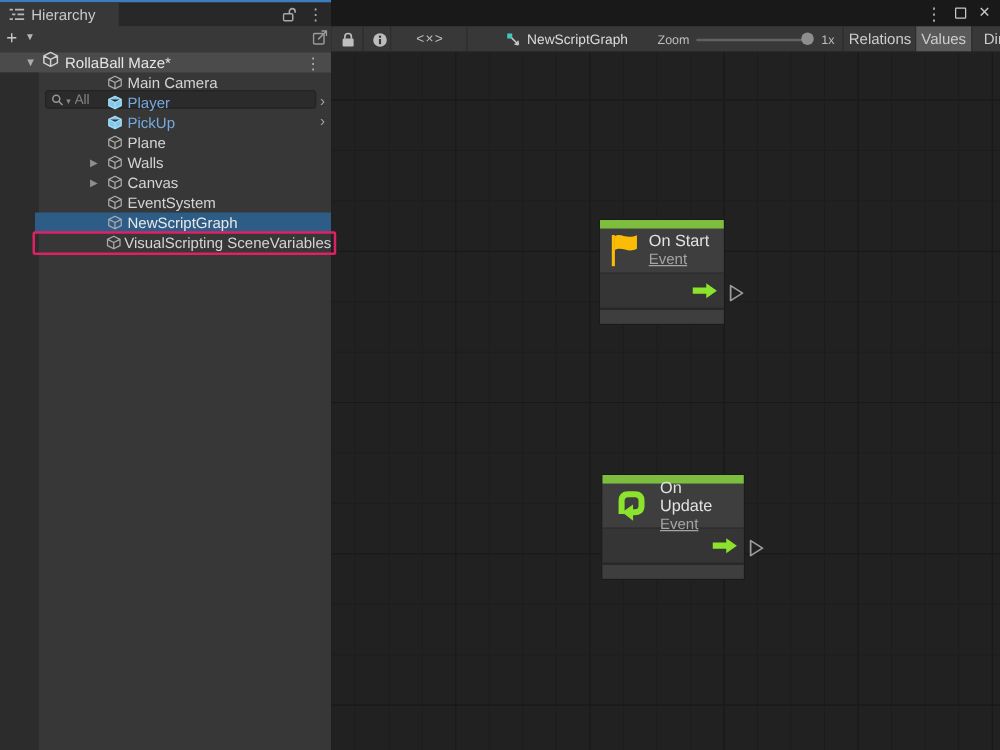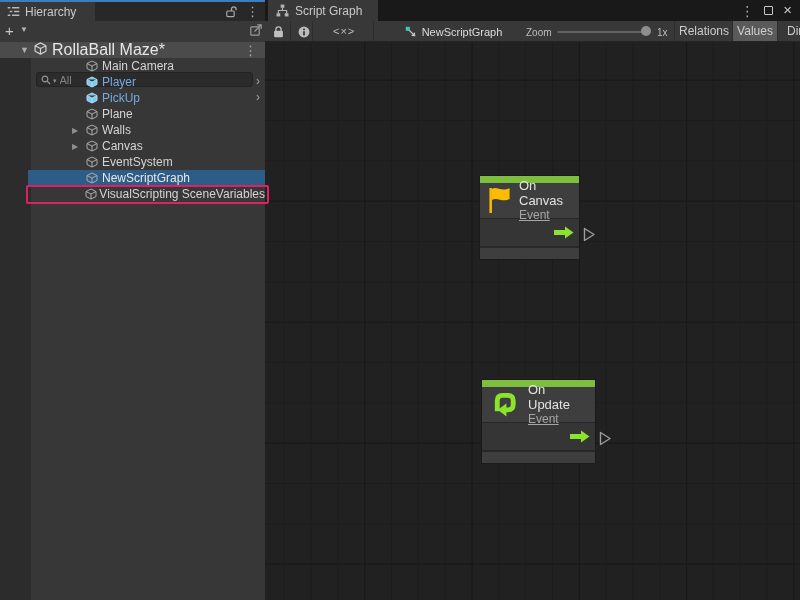--- a/index.html
+++ b/index.html
@@ -26,21 +26,21 @@
   .searchbox input { background:transparent; border:none; outline:none; color:#CFCFCF;
                      font-size:11px; width:170px; font-family:"Liberation Sans",sans-serif; }
   .searchbox input::placeholder { color:#828282; }
   .searchcaret { color:#8A8A8A; font-size:7px; margin:2px 3px 0 1px; }
   .detach { position:absolute; right:3px; top:3px; }
 
   .scenerow { position:absolute; left:0; top:42px; width:265px; height:16px; background:#4B4B4B;
               display:flex; align-items:center; padding-left:20px; }
   .scenetri { width:14px; color:#ADADAD; font-size:9px; }
   .scenelogo { width:18px; }
-  .scenename { color:#E6E6E6; font-size:16px; }
+  .scenename { color:#E6E6E6; font-size:12px; }
   .scenerow .kebab { position:absolute; right:8px; }
 
   .gutter { position:absolute; left:0; top:58px; width:31px; bottom:0; background:#2C2C2C; }
   .hrows { position:absolute; left:0; top:58px; width:265px; }
   .hrow { position:relative; height:16px; display:flex; align-items:center; padding-left:44px;margin-left:28px; }
   .hrow.selected { background:#2D5C87; }
   .rexp { width:14px; color:#8E8E8E; font-size:8px; visibility:hidden; }
   .ricon { width:16px; display:flex; align-items:center; }
   .rlabel { color:#D4D4D4; font-size:12px; white-space:nowrap; }
   .hrow.prefab .rlabel { color:#76A9DF; }
@@ -257,29 +257,20 @@
 
   </div>
       </div>
 
     <div class="annotation anno-hier"></div>
   </div>
 
   <div class="gpanel">
 
     <div class="gtabrow">
-      <div class="gtab">
-        <svg width="13" height="13" viewBox="0 0 12 12">
-          <rect x="4.3" y="0.5" width="3.4" height="3" fill="#B4B4B4"></rect>
-          <rect x="0.5" y="8.5" width="3.4" height="3" fill="#B4B4B4"></rect>
-          <rect x="8.1" y="8.5" width="3.4" height="3" fill="#B4B4B4"></rect>
-          <path d="M6 3.5 V6 M2.2 8.5 V6 H9.8 V8.5" stroke="#B4B4B4" stroke-width="1.1" fill="none"></path>
-        </svg>
-        <span class="tlabel">Script Graph</span>
-      </div>
       <div class="gwin">
         <span class="kebab">⋮</span>
         <span class="winbox"></span>
         <span class="winx">×</span>
       </div>
     </div>
 
     <div class="gtoolrow">
       <svg class="ticon" style="left:8px" width="11" height="13" viewBox="0 0 10 13">
         <path d="M2.4 6 V4.4 a2.6 2.6 0 0 1 5.2 0 V6" stroke="#BFBFBF" stroke-width="1.3" fill="none"></path>
@@ -322,21 +313,21 @@
     <div class="nbar"></div>
     <div class="nhead">
       <span class="nicon">
         <svg class="flag-icon" width="23" height="29" viewBox="0 0 24 30">
           <rect x="1.5" y="2" width="2.6" height="26" fill="#FBBC05"></rect>
           <path d="M4 3 C 9 -0.5, 13 6, 22.5 2.2 L22.5 13.5 C 15 17.5, 10 11, 4 14.5 Z" fill="#FBBC05"></path>
         </svg>
 
       </span>
       <div class="ntxt">
-        <div class="ntitle">On Canvas</div>
+        <div class="ntitle">On Start</div>
         <div class="nsub">Event</div>
       </div>
     </div>
     <div class="nbody">
       <svg width="20" height="13" viewBox="0 0 20 13">
         <path d="M0 4 H11 V0.5 L19.5 6.5 L11 12.5 V9 H0 Z" fill="#8CE32C"></path>
       </svg>
     </div>
     <div class="nfoot"></div>
     <svg class="nport" width="13" height="15" viewBox="0 0 13 15">

